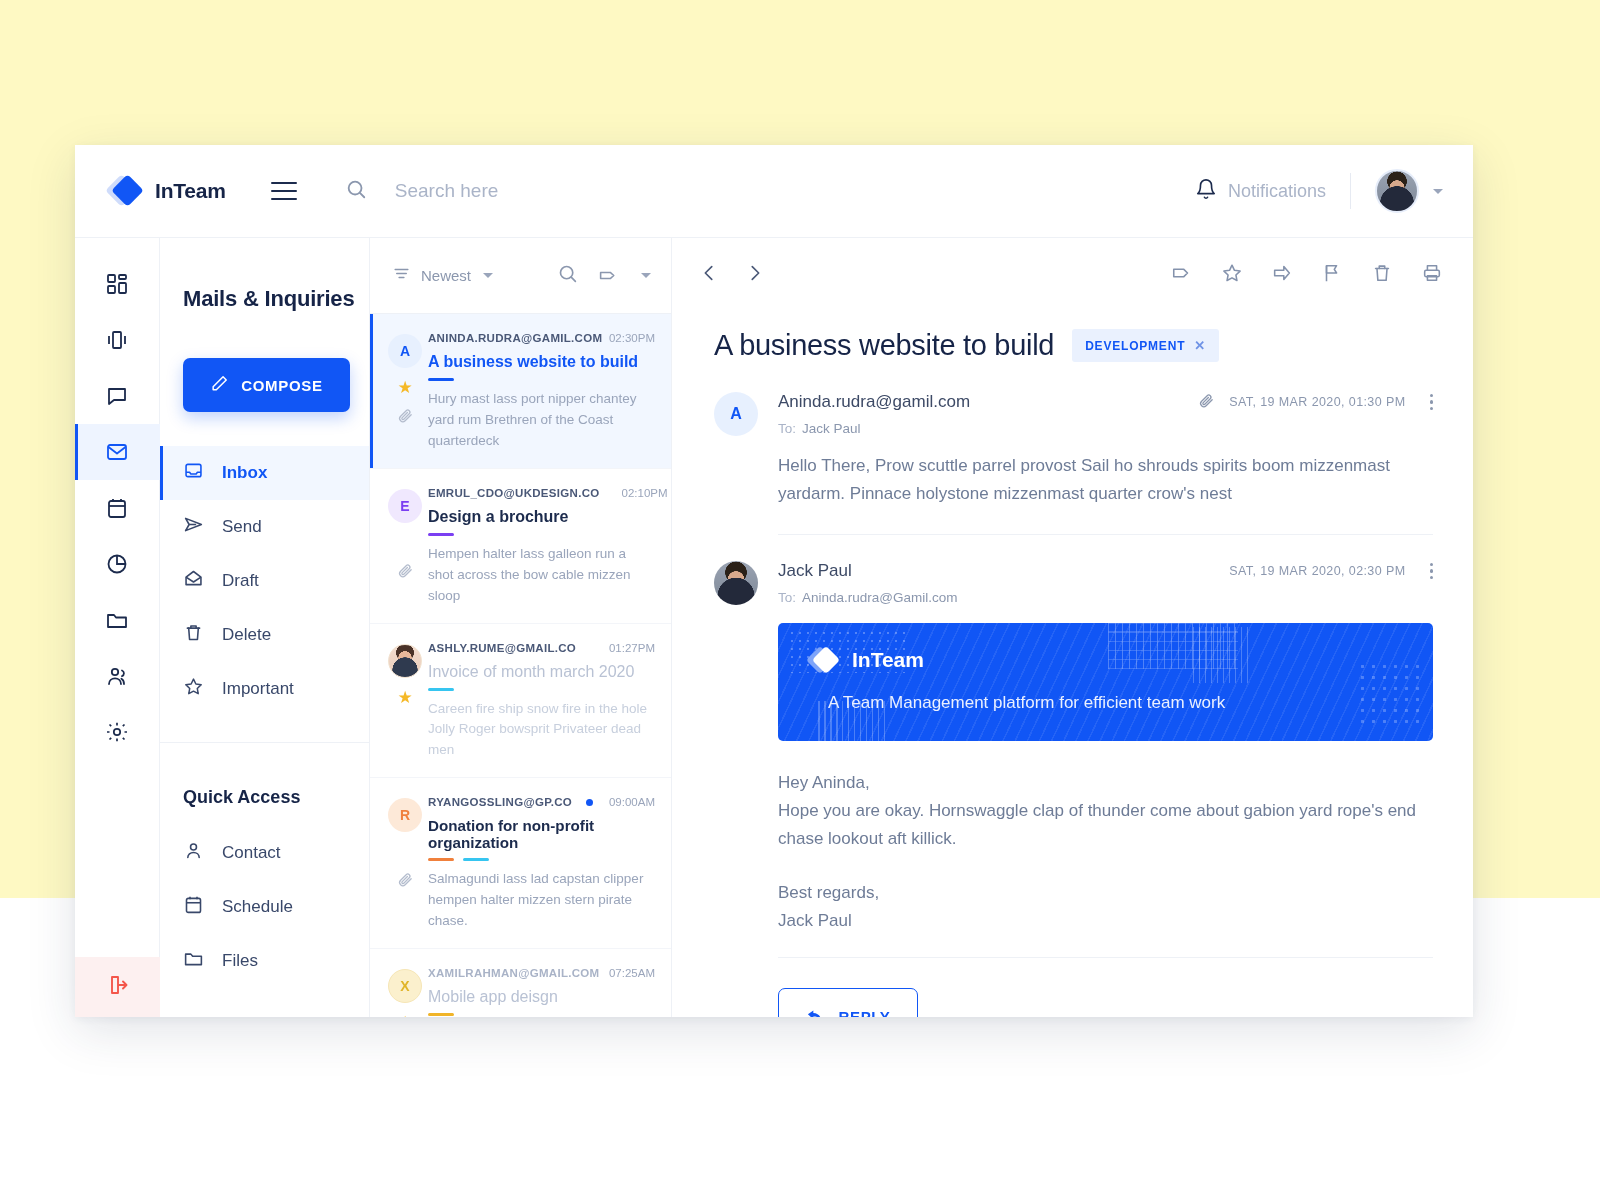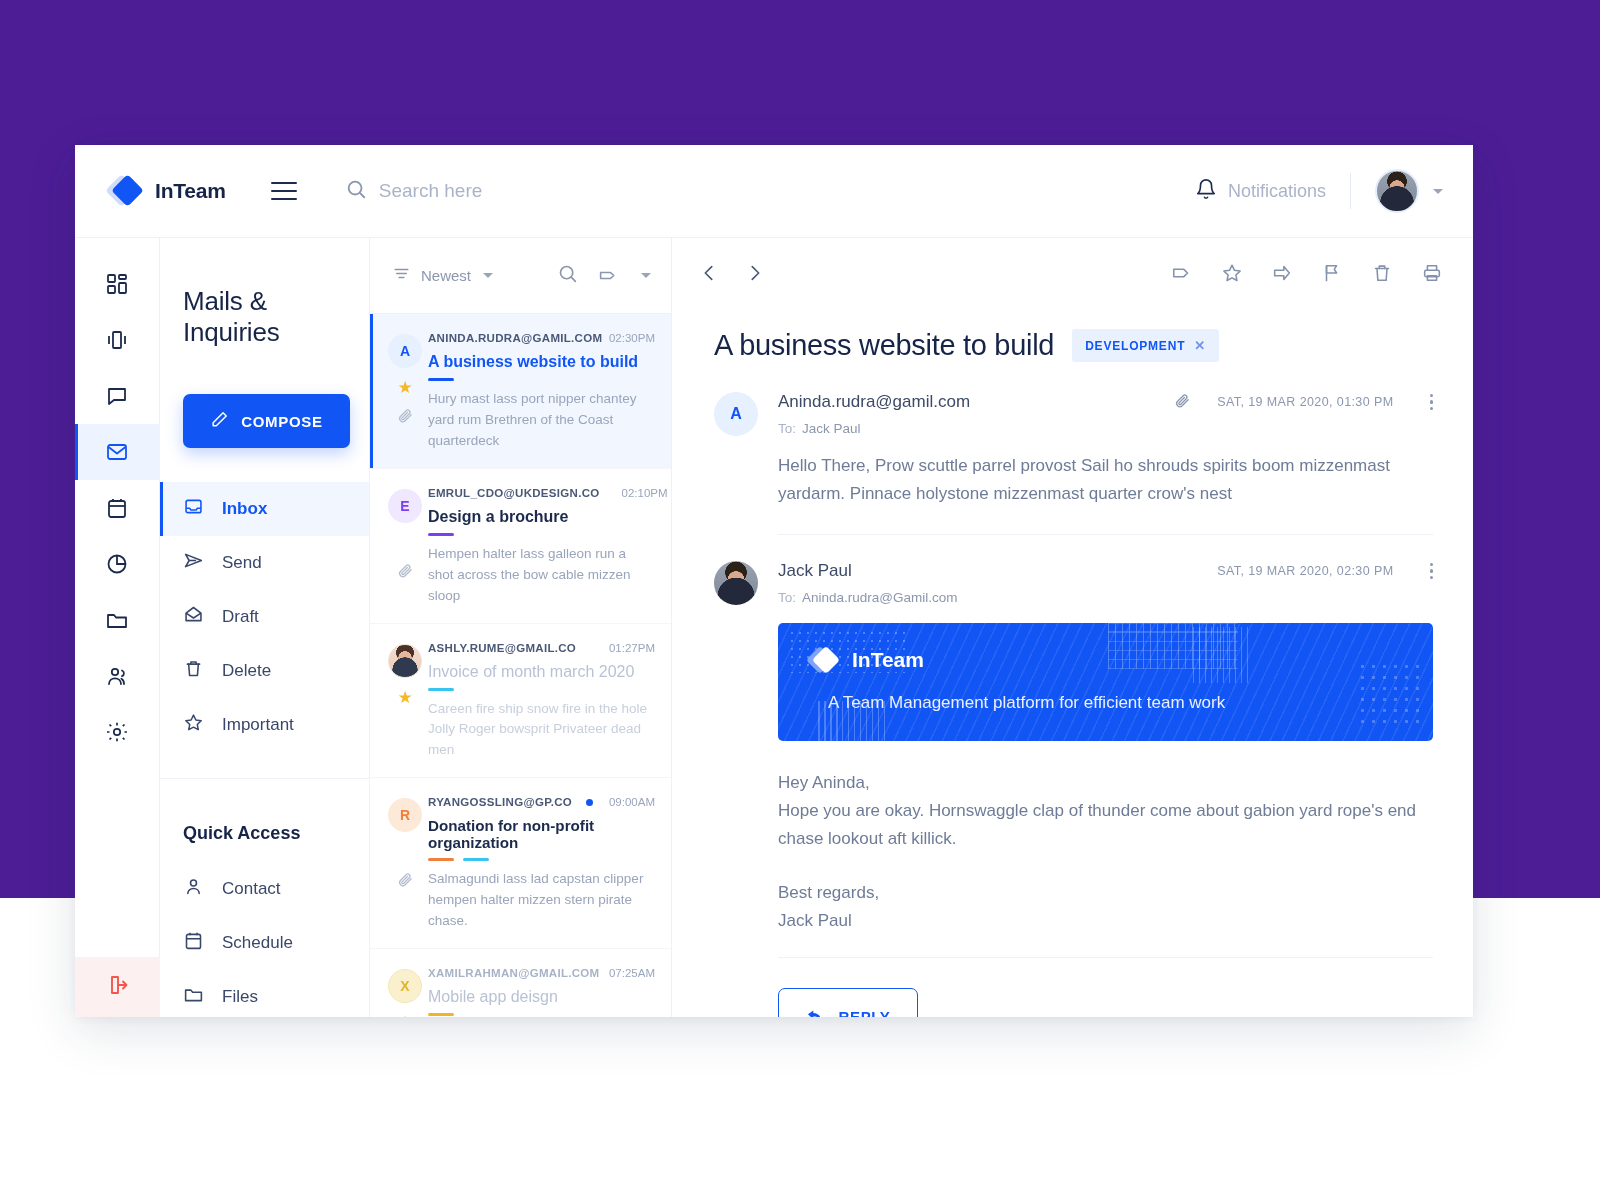--- a/index.html
+++ b/index.html
@@ -2,21 +2,21 @@
 <html><head>
 <meta charset="utf-8">
 <style>
   * { box-sizing: border-box; margin: 0; padding: 0; }
   html, body {
     width: 1600px; height: 1190px;
     background: #ffffff;
     font-family: "Liberation Sans", sans-serif;
     overflow: hidden;
   }
-  .page { position: relative; width: 1600px; height: 898px; background: #4c1d95; }
+  .page { position: relative; width: 1600px; height: 898px; background: #fef9c3; }
 
   
   .app {
     position: absolute; left: 75px; top: 145px;
     width: 1398px; height: 872px;
     background: #ffffff;
     box-shadow: 0 14px 46px rgba(30,45,80,.13), 0 2px 8px rgba(30,45,80,.06);
     overflow: hidden;
   }
 
@@ -32,21 +32,21 @@
     position: absolute; width: 23px; height: 23px; border-radius: 4px;
     transform: rotate(45deg);
   }
   .logo-mark .d1 { left: 0; top: 5px; background: #cfdcfb; }
   .logo-mark .d2 { left: 6px; top: 5px; background: #1156f5; }
   .brand-name { font-size: 21px; font-weight: 700; color: #162447; letter-spacing: -.2px; }
 
   .hamburger { margin-left: 45px; width: 26px; display: flex; flex-direction: column; gap: 6px; cursor: pointer; }
   .hamburger i { display: block; height: 2px; background: #1c2b4d; border-radius: 2px; }
 
-  .search-wrap { display: flex; align-items: center; gap: 12px; margin-left: 48px; flex: 1; }
+  .search-wrap { display: flex; align-items: center; gap: 28px; margin-left: 48px; flex: 1; }
   .search-input {
     border: none; outline: none; background: transparent;
     font-size: 19px; color: #3d4a66; font-family: inherit; width: 420px;
   }
   .search-input::placeholder { color: #aab4c8; }
 
   .notif { display: flex; align-items: center; gap: 11px; cursor: pointer; }
   .notif-label { font-size: 18px; color: #aab4c8; }
   .vsep { width: 1px; height: 36px; background: #e6eaf2; margin: 0 24px; }
   .avatar-top {
@@ -77,21 +77,21 @@
     content: ""; position: absolute; left: 0; top: 0; bottom: 0; width: 3px; background: #1156f5;
   }
   .rail-item.active svg { stroke: #1156f5; }
   .rail-logout {
     position: absolute; bottom: 0; left: 0; width: 85px; height: 60px;
     background: #fdf0f0; display: flex; align-items: center; justify-content: center; cursor: pointer;
   }
 
   
   .folders { width: 210px; border-right: 1px solid #eef1f6; background: #fff; }
-  .folders-title { font-size: 26px; font-weight: 400; color: #162447; padding: 48px 0 0 23px; letter-spacing: -.2px; }
+  .folders-title { font-size: 22px; font-weight: 700; color: #162447; padding: 48px 0 0 23px; letter-spacing: -.2px; }
   .compose-btn {
     margin: 46px 0 0 23px; width: 167px; height: 54px; border-radius: 7px;
     background: #1156f5; color: #fff; border: none; cursor: pointer;
     display: flex; align-items: center; justify-content: center; gap: 12px;
     font-size: 15px; font-weight: 700; letter-spacing: .7px; font-family: inherit;
     box-shadow: 0 6px 16px rgba(17,86,245,.26);
   }
   .folder-list { margin-top: 34px; border-bottom: 1px solid #eef1f6; padding-bottom: 26px; }
   .folder-item {
     height: 54px; display: flex; align-items: center; gap: 18px;
@@ -158,21 +158,21 @@
 
   .msg { display: flex; gap: 20px; padding-top: 30px; }
   .msg-av {
     width: 44px; height: 44px; border-radius: 50%; flex: 0 0 auto;
     display: flex; align-items: center; justify-content: center;
     font-size: 16px; font-weight: 700; overflow: hidden;
   }
   .msg-main { flex: 1; min-width: 0; }
   .msg-top { display: flex; align-items: center; }
   .msg-from { font-size: 17px; color: #3d4a66; }
-  .msg-meta { margin-left: auto; display: flex; align-items: center; gap: 26px; color: #8b97ae; font-size: 12.5px; letter-spacing: .4px; }
+  .msg-meta { margin-left: auto; display: flex; align-items: center; gap: 14px; color: #8b97ae; font-size: 12.5px; letter-spacing: .4px; }
   .kebab { display: flex; flex-direction: column; gap: 3px; cursor: pointer; padding-left: 10px; }
   .kebab i { width: 3.5px; height: 3.5px; border-radius: 50%; background: #8b97ae; display: block; }
   .msg-to { font-size: 13.5px; color: #aab4c8; margin-top: 9px; }
   .msg-to b { color: #8b97ae; font-weight: 400; margin-left: 6px; }
   .msg-text { font-size: 17px; line-height: 1.65; color: #6e7c97; margin-top: 16px; }
   .divider { height: 1px; background: #eef1f6; margin-top: 26px; }
 
   
   .promo {
     margin-top: 18px; height: 118px; border-radius: 5px; background: #1156f5;

